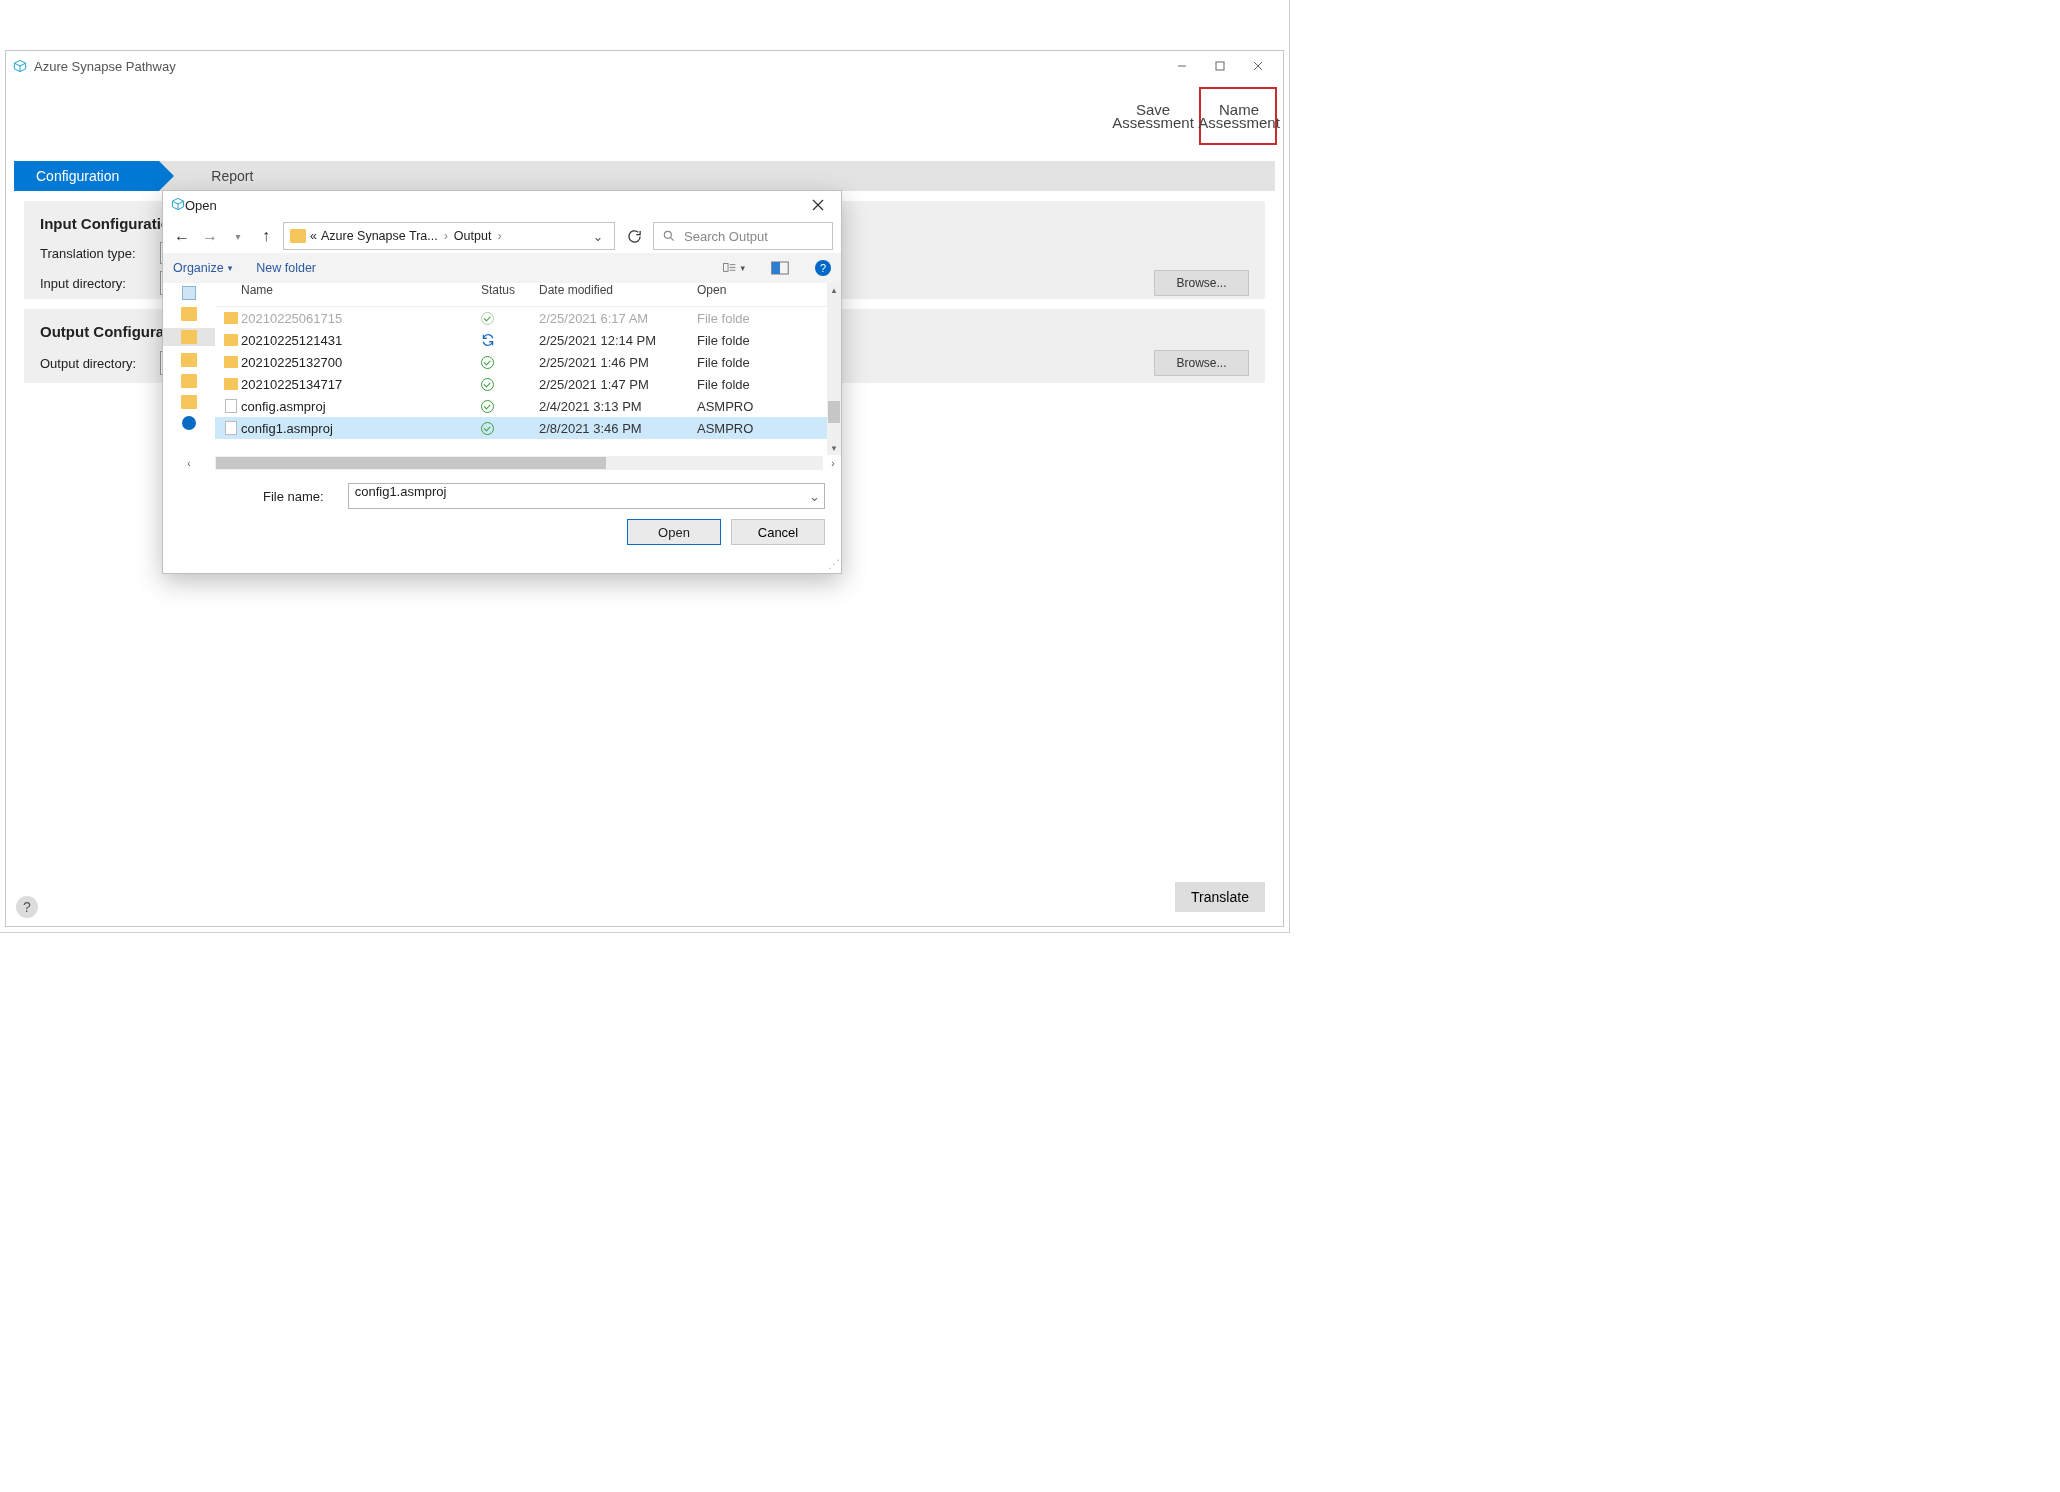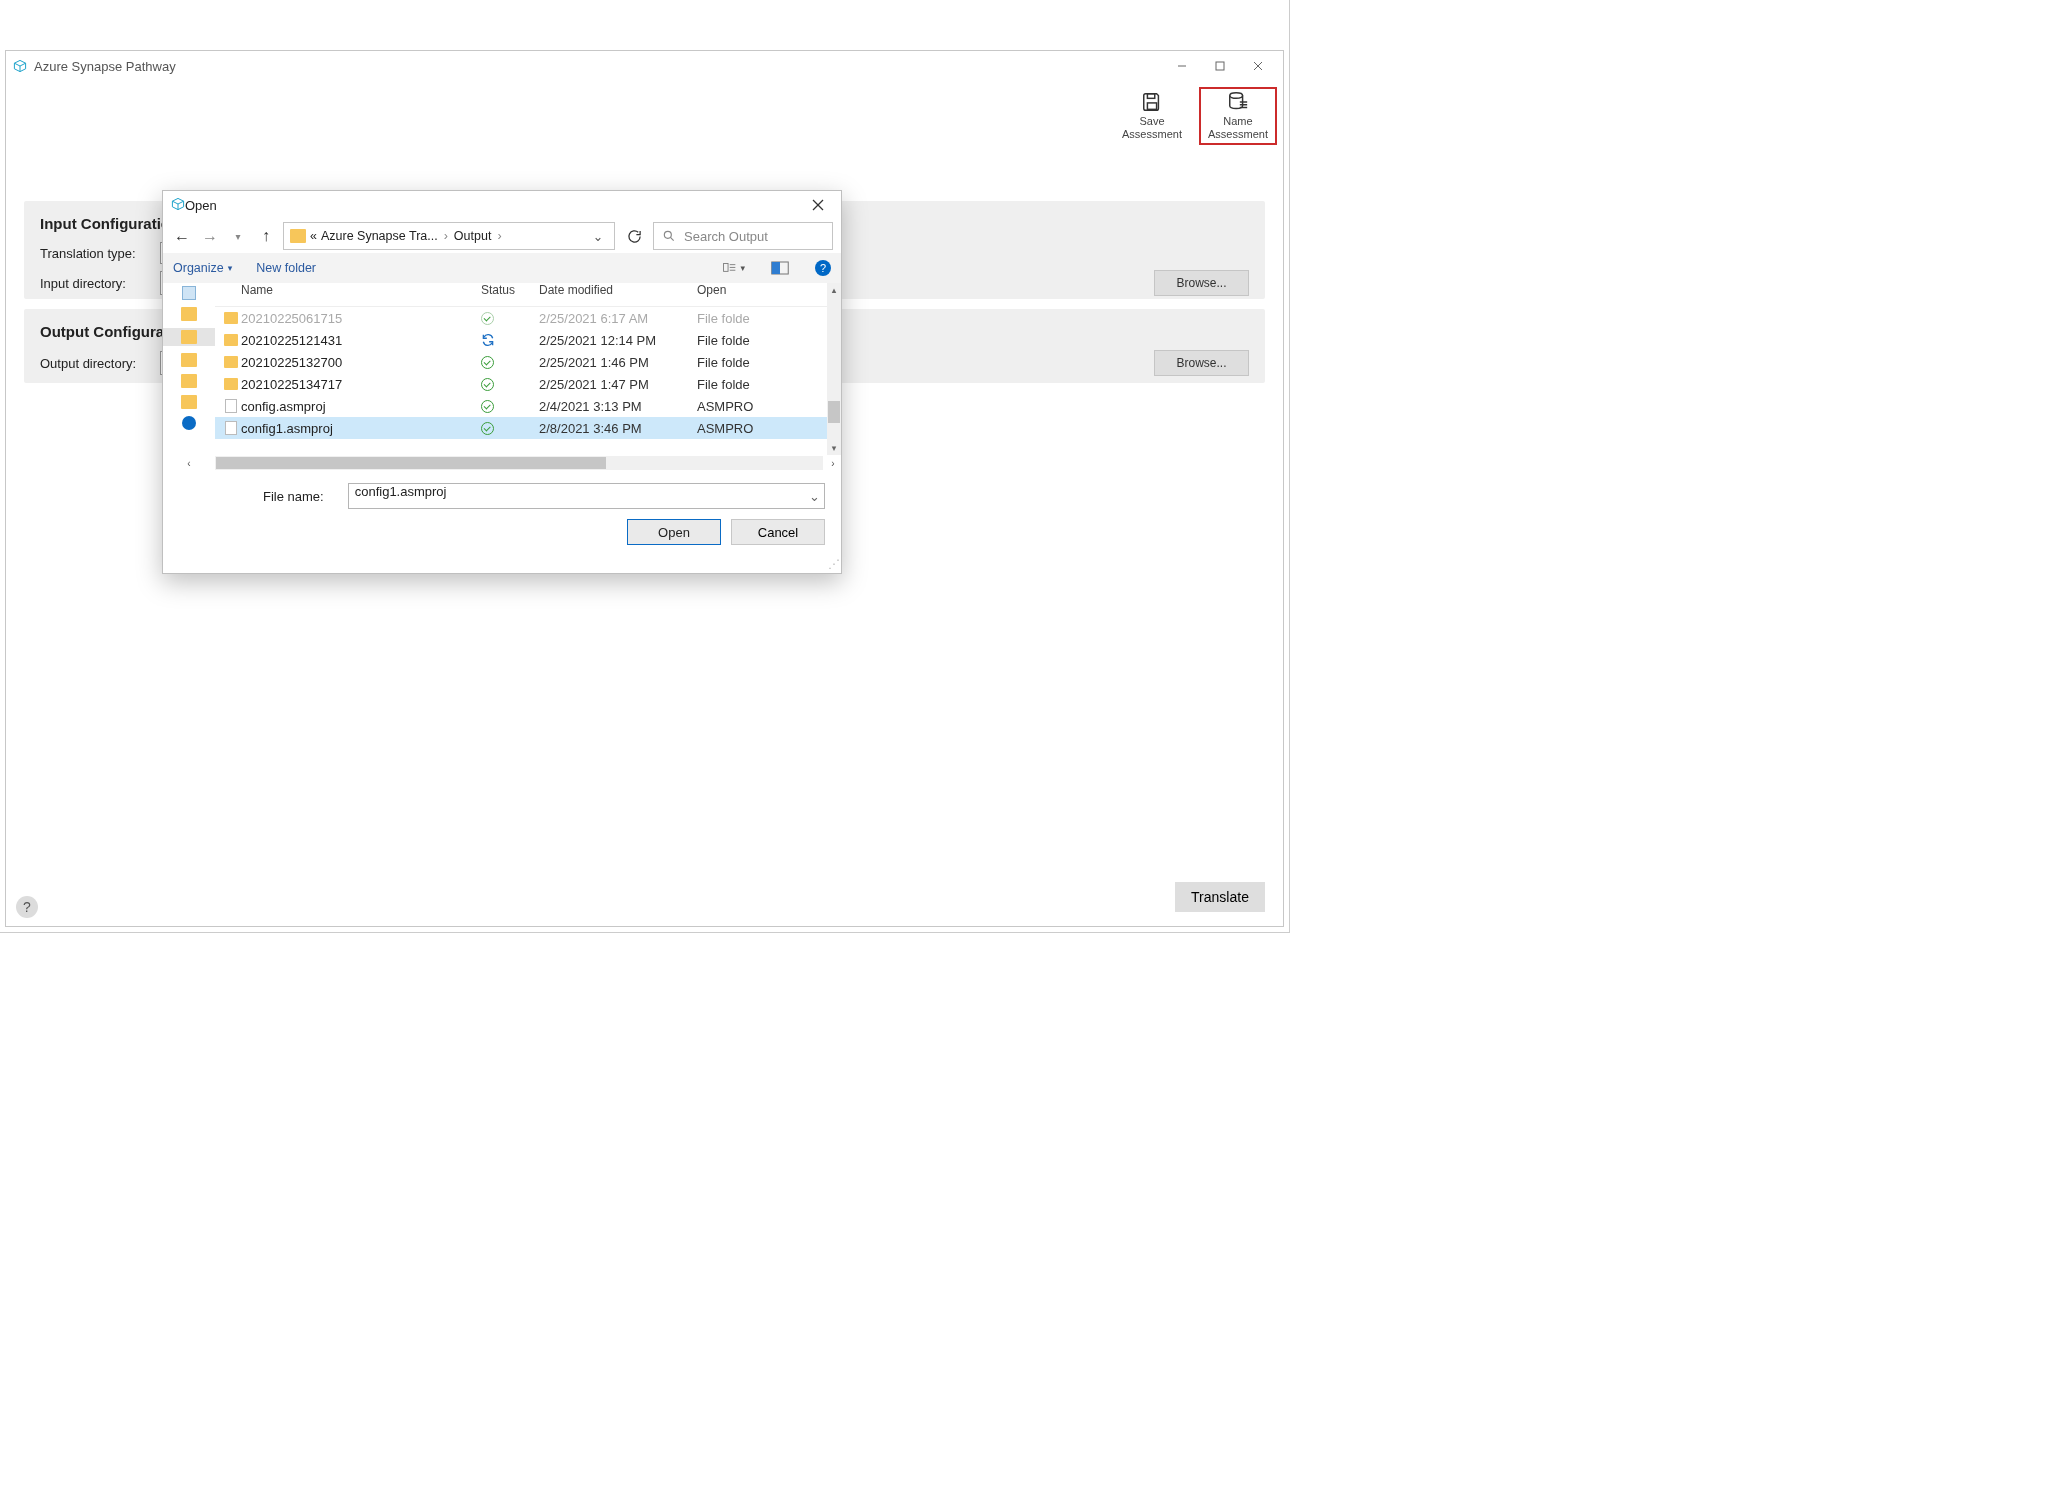--- a/index.html
+++ b/index.html
@@ -5,21 +5,21 @@
   * { box-sizing: border-box; font-family: "Segoe UI", Arial, sans-serif; }
   body { margin:0; background:#fff; color:#222; }
   .canvas { width:1290px; height:933px; margin:0; position:relative; border:1px solid #ccc; border-top:none; border-left:none; background:#fff;}
   .app-window { position:absolute; left:5px; top:50px; right:5px; bottom:5px; border:1px solid #c7c7c7; background:#fff;}
   .titlebar { height:30px; display:flex; align-items:center; padding:0 6px; color:#555; font-size:13px;}
   .titlebar .tb-icon{ width:16px; height:16px; margin-right:6px; display:flex; align-items:center; justify-content:center;}
   .titlebar .spacer{flex:1;}
   .win-controls{display:flex; gap:0;}
   .win-btn{width:38px;height:28px;display:flex;align-items:center;justify-content:center;color:#666;}
   .top-actions{position:absolute; right:6px; top:36px; display:flex; gap:8px;}
-  .ta-btn{width:78px; height:58px; display:flex; flex-direction:column; align-items:center; justify-content:center; font-size:11px; color:#444; text-align:center; line-height:13px; gap:2px;}
+  .ta-btn{width:78px; height:58px; display:flex; align-items:center; justify-content:center; font-size:15px; color:#444; text-align:center; line-height:13px; gap:2px;}
   .ta-btn svg{width:22px;height:22px;}
   .ta-highlight{border:2px solid #cc2b2b;}
   .breadcrumb{position:absolute; left:8px; right:8px; top:110px; height:30px; background:#e3e3e3; display:flex;}
   .bc-tab{height:30px; display:flex; align-items:center; padding:0 22px; font-size:14px;}
   .bc-active{background:#0078d4;color:#fff;position:relative;padding-right:40px;}
   .bc-active::after{content:"";position:absolute;right:-15px;top:0;border-top:15px solid transparent;border-bottom:15px solid transparent;border-left:15px solid #0078d4;}
   .bc-report{margin-left:30px;color:#444;}
   .section{position:absolute; left:18px; right:18px; background:#efefef; border-radius:2px; padding:14px 16px;}
   .section.input{top:150px; height:98px;}
   .section.output{top:258px; height:74px;}
@@ -140,20 +140,28 @@
             <path d="M3 5v11c0 1.7 3.1 3 7 3s7-1.3 7-3V5"></path>
             <line x1="14" y1="12" x2="22" y2="12"></line>
             <line x1="14" y1="15" x2="22" y2="15"></line>
             <line x1="14" y1="18" x2="22" y2="18"></line>
           </svg>
         <span style="white-space:pre-line">Name
 Assessment</span>
       </div>
     </div>
 
+    <div class="breadcrumb">
+      <div class="bc-tab bc-active">
+          <span>Configuration</span>
+        </div>
+      <div class="bc-tab bc-report">
+          <span>Report</span>
+        </div>
+    </div>
 
     <div class="section input">
       <h3>Input Configuration</h3>
       <div class="row">
         <label>Translation type:</label>
         <select class="db">
           <option>-- Select Database --</option>
         </select>
       </div>
       <div class="row">

